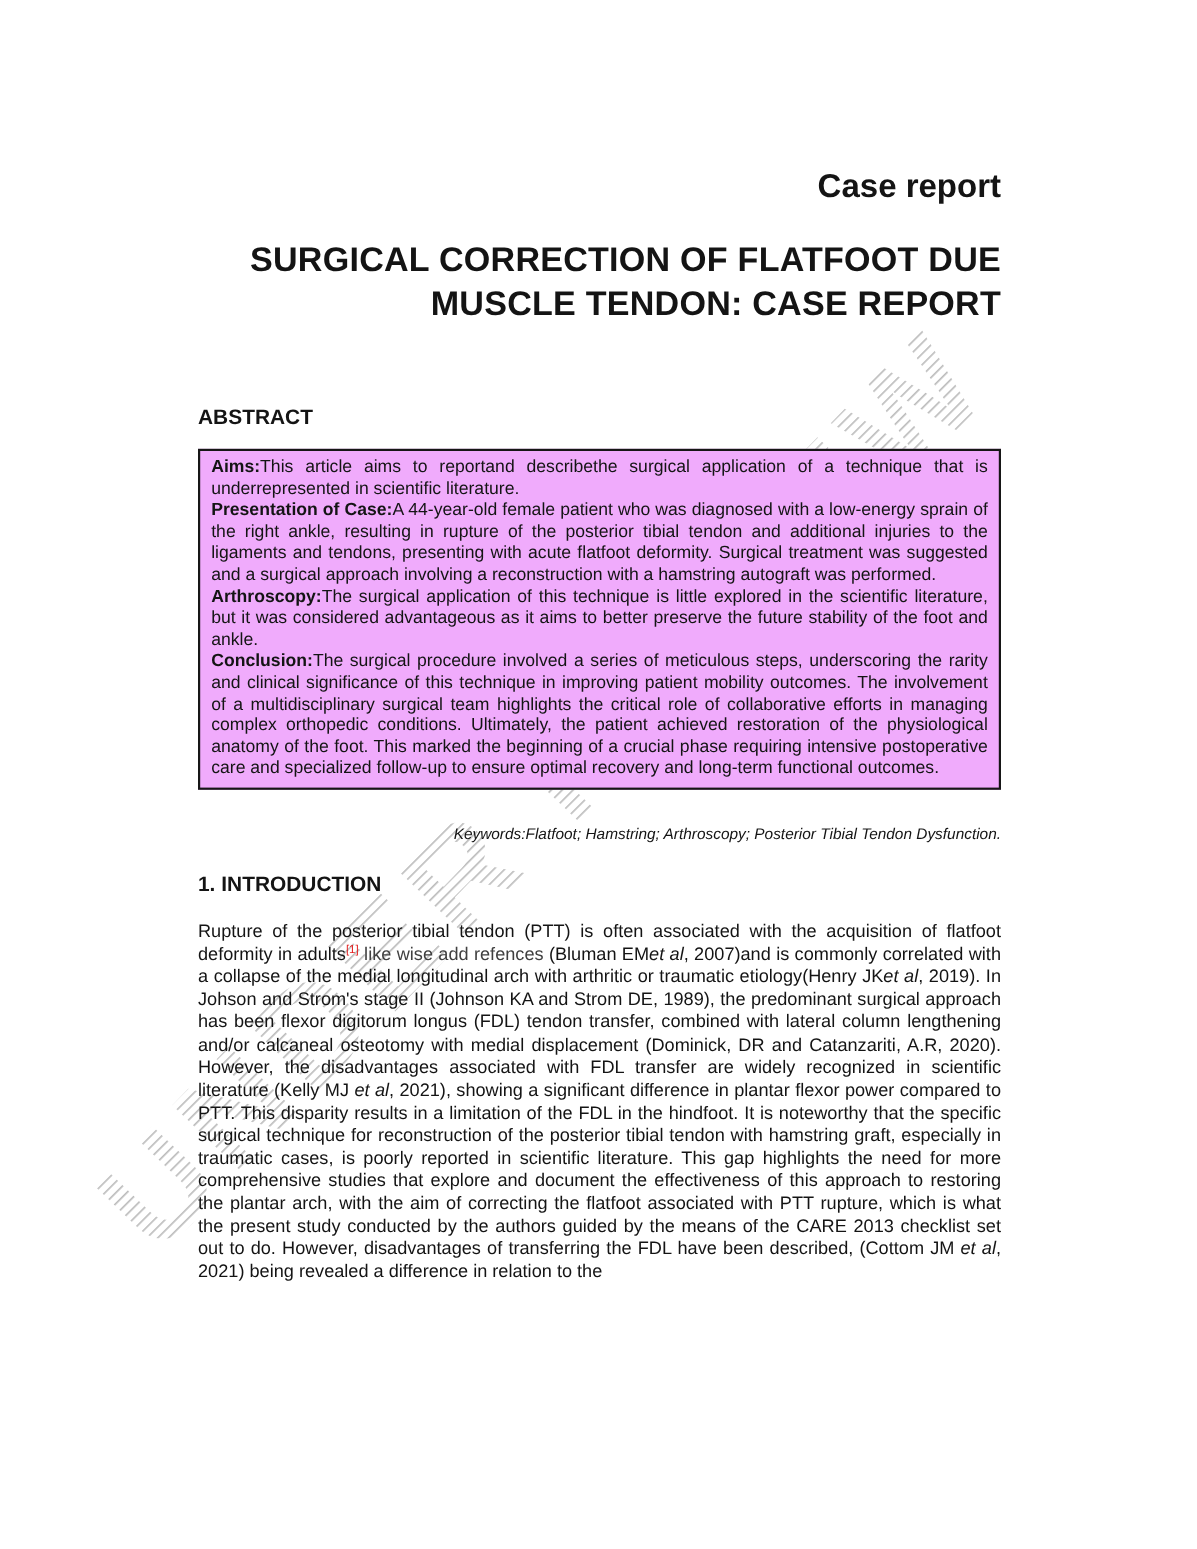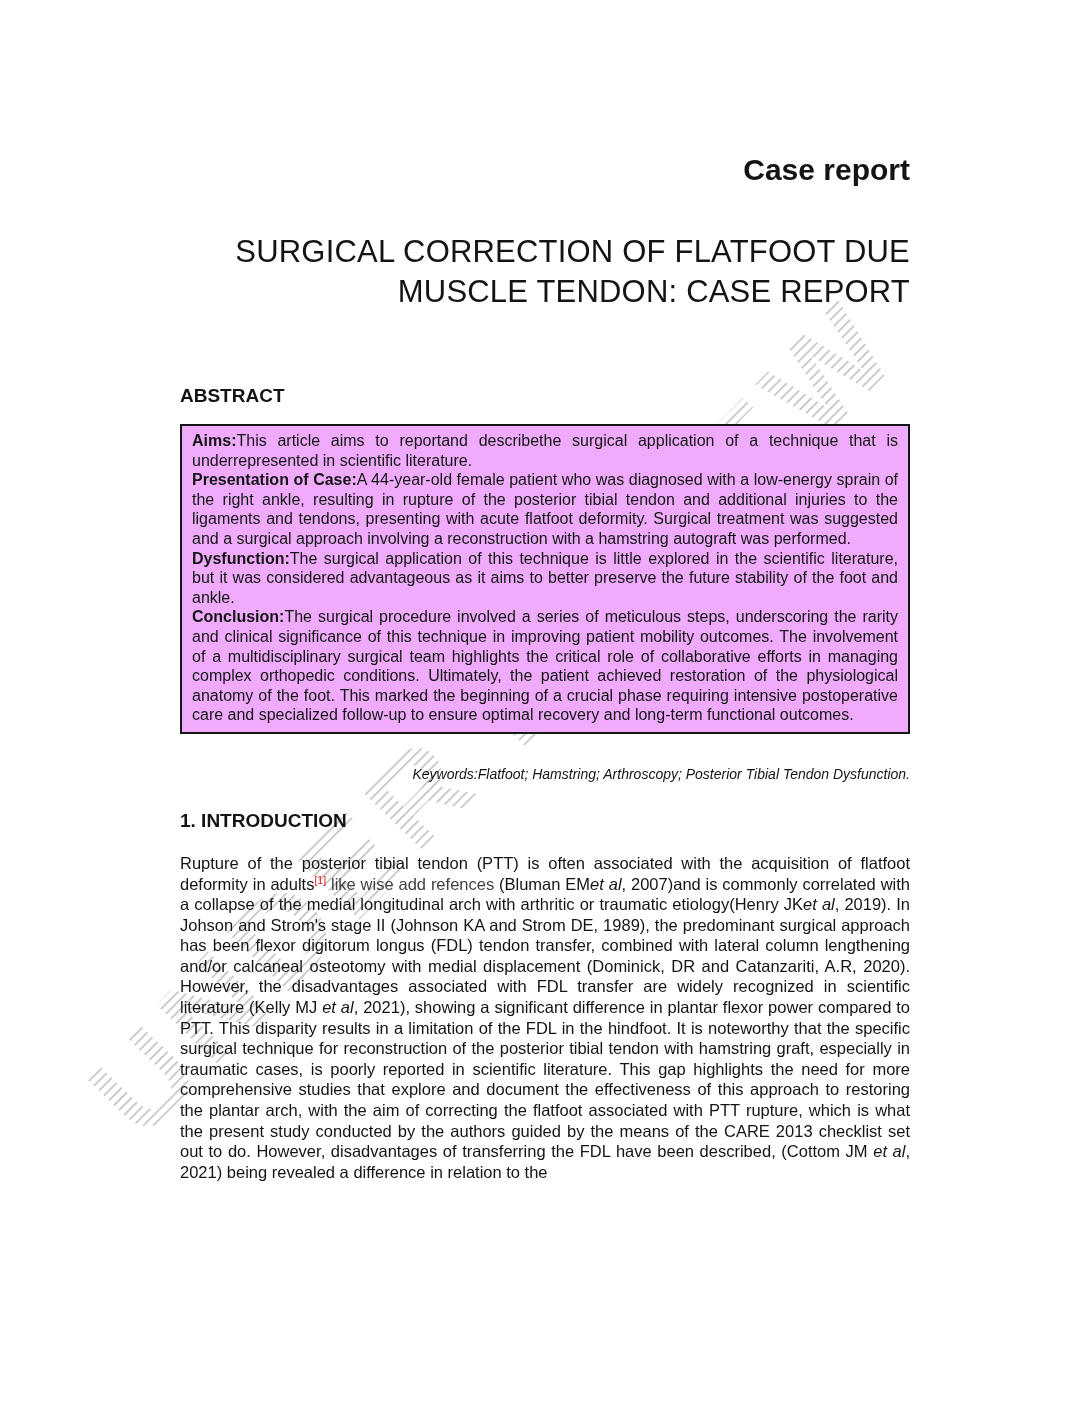--- a/index.html
+++ b/index.html
@@ -27,23 +27,23 @@
     padding: 124px 178px 0 180px;
   }
   .doc-type {
     text-align: right;
     font-weight: bold;
     font-size: 30px;
     line-height: 36px;
     margin-top: 28px;
   }
   .paper-title {
-    margin-top: 44px;
+    margin-top: 28px;
     text-align: right;
-    font-weight: normal;
+    font-weight: bold;
     font-size: 31px;
     line-height: 40px;
     letter-spacing: 0.2px;
   }
   .section-heading {
     font-weight: bold;
     font-size: 19px;
     line-height: 23px;
   }
   .abstract-heading { margin-top: 72px; }
@@ -107,21 +107,21 @@
     <div class="section-heading abstract-heading">ABSTRACT</div>
 
     <div class="abstract-box">
       <p>
         <b class="inline-label">Aims:</b><span>This article aims to reportand describethe surgical application of a technique that is underrepresented in scientific literature.</span>
       </p>
       <p>
         <b class="inline-label">Presentation of Case:</b><span>A 44-year-old female patient who was diagnosed with a low-energy sprain of the right ankle, resulting in rupture of the posterior tibial tendon and additional injuries to the ligaments and tendons, presenting with acute flatfoot deformity. Surgical treatment was suggested and a surgical approach involving a reconstruction with a hamstring autograft was performed.</span>
       </p>
       <p>
-        <b class="inline-label">Dysfunction:</b><span>The surgical application of this technique is little explored in the scientific literature, but it was considered advantageous as it aims to better preserve the future stability of the foot and ankle.</span>
+        <b class="inline-label">Arthroscopy:</b><span>The surgical application of this technique is little explored in the scientific literature, but it was considered advantageous as it aims to better preserve the future stability of the foot and ankle.</span>
       </p>
       <p>
         <b class="inline-label">Conclusion:</b><span>The surgical procedure involved a series of meticulous steps, underscoring the rarity and clinical significance of this technique in improving patient mobility outcomes. The involvement of a multidisciplinary surgical team highlights the critical role of collaborative efforts in managing complex orthopedic conditions. Ultimately, the patient achieved restoration of the physiological anatomy of the foot. This marked the beginning of a crucial phase requiring intensive postoperative care and specialized follow-up to ensure optimal recovery and long-term functional outcomes.</span>
       </p>
     </div>
 
     <div class="keywords-line">
       <span>Keywords:</span><span>Flatfoot; Hamstring; Arthroscopy; Posterior Tibial Tendon Dysfunction.</span>
     </div>
 

